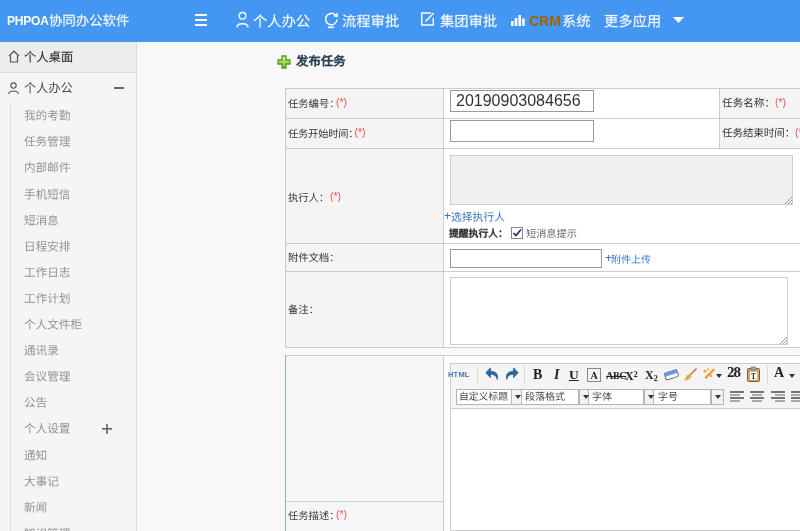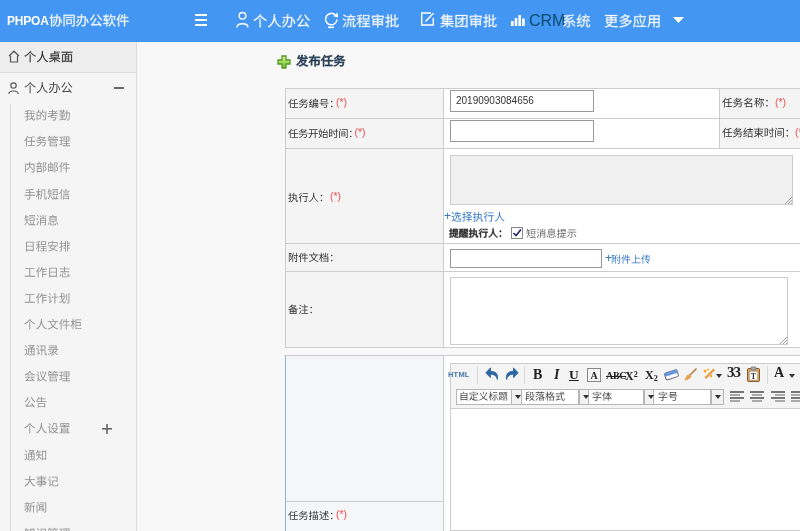--- a/index.html
+++ b/index.html
@@ -136,21 +136,21 @@
     </g>
   </svg>
 <svg class="ic" style="left:511px;top:12px" width="14" height="15">
     <g fill="#fff">
       <rect x="0" y="9" width="2.6" height="5"></rect>
       <rect x="3.7" y="6" width="2.6" height="8"></rect>
       <rect x="7.4" y="3" width="2.6" height="11"></rect>
       <rect x="11.1" y="6.5" width="2.6" height="7.5"></rect>
     </g>
   </svg>
-<div style="left:529px;top:13px;width:40px;height:16px;line-height:16px;font-size:16px;font-weight:normal;color:#0c4a6e">CRM</div>
+<div style="left:529px;top:13px;width:40px;height:16px;line-height:16px;font-size:14px;font-weight:bold;color:#a16207">CRM</div>
 <svg class="ic" style="left:673px;top:17px" width="11" height="7">
     <path fill="#fff" d="M0,0 L11,0 L5.5,6 Z"></path>
   </svg>
 <div style="left:0;top:42px;width:137px;height:489px;background:#f5f5f5;border-right:1px solid #dcdcdc"></div>
 <div style="left:0;top:42px;width:136px;height:31px;background:#ededed;border-bottom:1px solid #dddddd"></div>
 <div style="left:10px;top:104px;width:1px;height:427px;background:#dddddd"></div>
 <svg class="ic" style="left:8px;top:50px" width="12" height="13">
     <g fill="none" stroke="#555" stroke-width="1.2">
       <path d="M1,6 L6,1.2 L11,6"></path>
       <path d="M2.5,5.5 L2.5,12 L9.5,12 L9.5,5.5"></path>
@@ -183,21 +183,21 @@
 <div style="left:720px;top:89px;width:80px;height:59px;background:#f4f4f4"></div>
 <div class="hl" style="left:285px;top:88px;width:515px"></div>
 <div class="hl" style="left:285px;top:118px;width:515px"></div>
 <div class="hl" style="left:285px;top:148px;width:515px"></div>
 <div class="hl" style="left:285px;top:243px;width:515px"></div>
 <div class="hl" style="left:285px;top:271px;width:515px"></div>
 <div class="hl" style="left:285px;top:347px;width:515px"></div>
 <div class="vl" style="left:285px;top:88px;height:259px"></div>
 <div class="vl" style="left:443px;top:88px;height:259px"></div>
 <div class="vl" style="left:719px;top:88px;height:60px"></div>
-<div style="left:450px;top:90px;width:144px;height:22px;background:#fff;border:1px solid #999;font-size:10px;color:#333;line-height:20px;padding-left:5px">20190903084656</div>
+<div style="left:450px;top:90px;width:144px;height:22px;background:#fff;border:1px solid #999;font-size:16px;color:#333;line-height:20px;padding-left:5px">20190903084656</div>
 <div style="left:450px;top:120px;width:144px;height:22px;background:#fff;border:1px solid #999"></div>
 <div style="left:450px;top:155px;width:343px;height:50px;background:#f0f0f0;border:1px solid #ccc"></div>
 <svg class="ic" style="left:785px;top:197px" width="7" height="7">
     <g stroke="#999" stroke-width="1">
       <path d="M0,7 L7,0"></path>
       <path d="M3,7 L7,3"></path>
       <path d="M6,7 L7,6"></path>
     </g>
   </svg>
 <div style="left:511px;top:227px;width:12px;height:12px;background:#fff;border:1px solid #888"></div>
@@ -261,21 +261,21 @@
     <path fill="#e9953a" d="M11.5,0.5 L13,2 L4,11 L2.5,9.5 Z"></path>
     <g fill="#f5a623">
       <circle cx="3" cy="3" r="1.5"></circle>
       <circle cx="9" cy="8" r="1.2"></circle>
       <circle cx="6" cy="1.5" r="1"></circle>
     </g>
   </svg>
 <svg class="ic" style="left:716px;top:374px" width="6" height="4">
     <path fill="#333" d="M0,0 L6,0 L3,4 Z"></path>
   </svg>
-<div style="left:727px;top:365px;font-family:'Liberation Serif',serif;font-size:15px;font-weight:bold;color:#222;line-height:15px;letter-spacing:-1px">33</div>
+<div style="left:727px;top:365px;font-family:'Liberation Serif',serif;font-size:15px;font-weight:bold;color:#222;line-height:15px;letter-spacing:-1px">28</div>
 <svg class="ic" style="left:747px;top:367px" width="13" height="15">
     <rect x="0.5" y="1.5" width="12" height="13" rx="1" fill="#d9a05b" stroke="#8a5a2a" stroke-width="1"></rect>
     <rect x="4" y="0" width="5" height="3" rx="0.5" fill="#aaa" stroke="#777" stroke-width="0.8"></rect>
     <rect x="2.5" y="4.5" width="8" height="8.5" fill="#fff" stroke="#999" stroke-width="0.5"></rect>
     <text x="6.5" y="11.5" text-anchor="middle" font-size="8" font-family="Liberation Serif" font-weight="bold" fill="#333">T</text>
   </svg>
 <div style="left:774px;top:366px;font-family:'Liberation Serif',serif;font-size:14px;font-weight:bold;color:#222;line-height:14px">A</div>
 <svg class="ic" style="left:789px;top:374px" width="6" height="4">
     <path fill="#333" d="M0,0 L6,0 L3,4 Z"></path>
   </svg>

